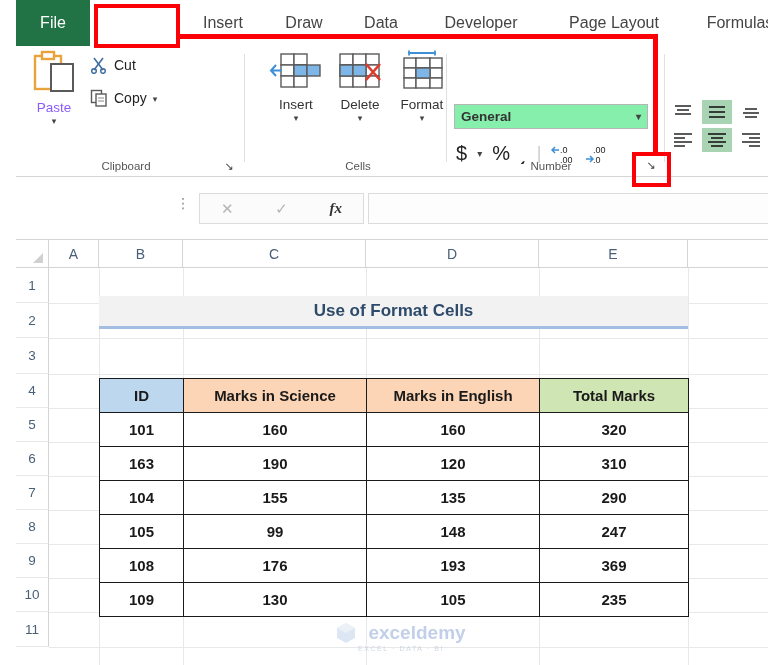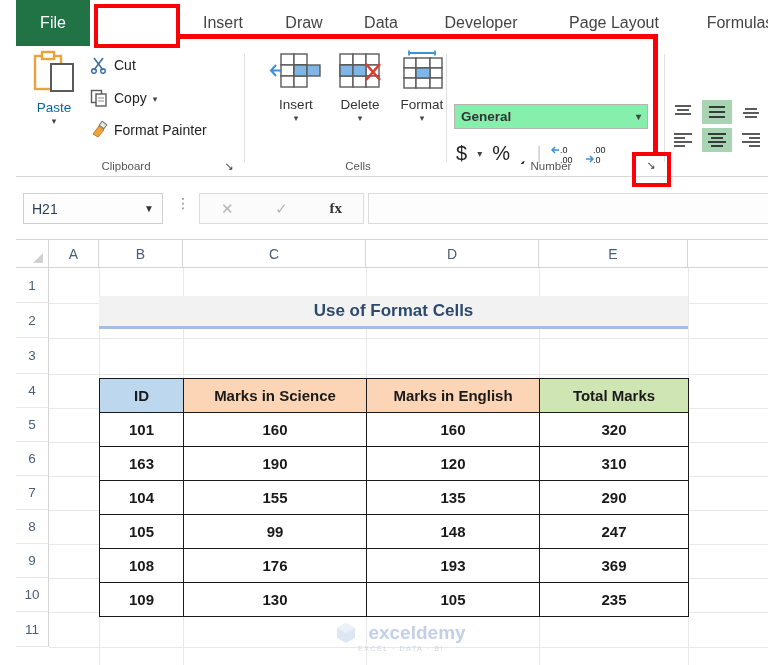--- a/index.html
+++ b/index.html
@@ -47,21 +47,21 @@
   .launcher {
     position: absolute; bottom: 3px; width: 14px; height: 14px;
     font-size: 11px; color: #444; line-height: 14px; text-align: center;
   }
 
   
   .paste-btn {
     position: absolute; left: 8px; top: 4px; width: 60px; height: 106px;
     display: flex; flex-direction: column; align-items: center;
   }
-  .paste-label { font-size: 13.5px; color: #0369a1; margin-top: 2px; }
+  .paste-label { font-size: 13.5px; color: #8b5cf6; margin-top: 2px; }
   .mini-chev { font-size: 9px; color: #444; margin-top: 1px; }
   .cmd-row {
     position: absolute; display: flex; align-items: center; gap: 6px;
     font-size: 14px; color: #222; white-space: nowrap;
   }
 
   
   .cells-btn {
     position: absolute; top: 4px; width: 56px; height: 106px;
     display: flex; flex-direction: column; align-items: center;
@@ -109,21 +109,21 @@
   .fbar-dots {
     position: absolute; left: 160px; top: 199px; font-size: 14px; color: #888;
     letter-spacing: 0; line-height: 9px;
   }
   .fx-group {
     position: absolute; left: 183px; top: 193px; width: 165px; height: 31px;
     border: 1px solid #dcdcdc; background: #fbfbfb;
     display: flex; align-items: center; justify-content: space-around;
     font-size: 15px; color: #b4b4b4;
   }
-  .fx-group .fx { color: #333; font-family: "Liberation Serif", serif; font-weight: bold; }
+  .fx-group .fx { color: #333; font-style: italic; font-family: "Liberation Serif", serif; font-weight: bold; }
   .fbar-input {
     position: absolute; left: 352px; top: 193px; width: 412px; height: 31px;
     border: 1px solid #dcdcdc; background: #fdfdfd;
   }
 
   
   .grid { position: absolute; left: 0; top: 240px; width: 768px; height: 425px; background: #ffffff; }
   .corner {
     position: absolute; left: 0; top: 0; width: 33px; height: 28px;
     background: #ffffff; border-right: 1px solid #d4d4d4; border-bottom: 1px solid #d4d4d4;
@@ -242,27 +242,20 @@
       <svg width="18" height="18" viewBox="0 0 18 18">
         <rect x="1.5" y="1.5" width="10" height="12" fill="#ffffff" stroke="#5a5a5a" stroke-width="1.4"></rect>
         <rect x="6" y="5" width="10" height="12" fill="#ffffff" stroke="#5a5a5a" stroke-width="1.4"></rect>
         <line x1="8" y1="9" x2="14" y2="9" stroke="#888" stroke-width="1"></line>
         <line x1="8" y1="12" x2="14" y2="12" stroke="#888" stroke-width="1"></line>
       </svg>
       <span>Copy</span>
       <span class="mini-chev">▾</span>
     </div>
 
-    <div class="cmd-row" style="left:74px;top:75px;">
-      <svg width="18" height="18" viewBox="0 0 18 18">
-        <path d="M3 13 L9 5 L14 9 L8 16 Z" fill="#f0a33a" stroke="#c07f22" stroke-width="1"></path>
-        <rect x="10" y="1.5" width="6" height="5" fill="#e8e8e8" stroke="#777" stroke-width="1" transform="rotate(38 13 4)"></rect>
-      </svg>
-      <span>Format Painter</span>
-    </div>
 
     <div class="group-label" style="left:40px;width:140px;text-align:center;">Clipboard</div>
     <div class="launcher" style="left:206px;">↘</div>
     <div class="group-sep" style="left:228px;"></div>
 
     <div class="cells-btn" style="left:252px;">
       <svg width="54" height="46" viewBox="0 0 54 46">
         <g stroke="#5a5a5a" stroke-width="1.4" fill="#ffffff">
           <rect x="12" y="4" width="13" height="11"></rect>
             <rect x="25" y="4" width="13" height="11"></rect>
@@ -415,24 +408,20 @@
     </div>
     <div class="group-sep" style="left:760px;"></div>
   </div>
 
   <div class="anno-box" style="left:78px;top:4px;width:86px;height:44px;"></div>
   <div class="anno" style="left:162px;top:34px;width:480px;height:5px;"></div>
   <div class="anno" style="left:637px;top:34px;width:5px;height:122px;"></div>
   <div class="anno-box" style="left:616px;top:152px;width:39px;height:35px;"></div>
 
   <div class="fbar"></div>
-  <div class="namebox">
-    <span>H21</span>
-    <span class="namebox-chev">▼</span>
-  </div>
   <div class="fbar-dots">⋮</div>
   <div class="fx-group">
     <span>✕</span>
     <span>✓</span>
     <span class="fx">fx</span>
   </div>
   <div class="fbar-input"></div>
 
   <div class="grid">
     <div class="corner"></div>

